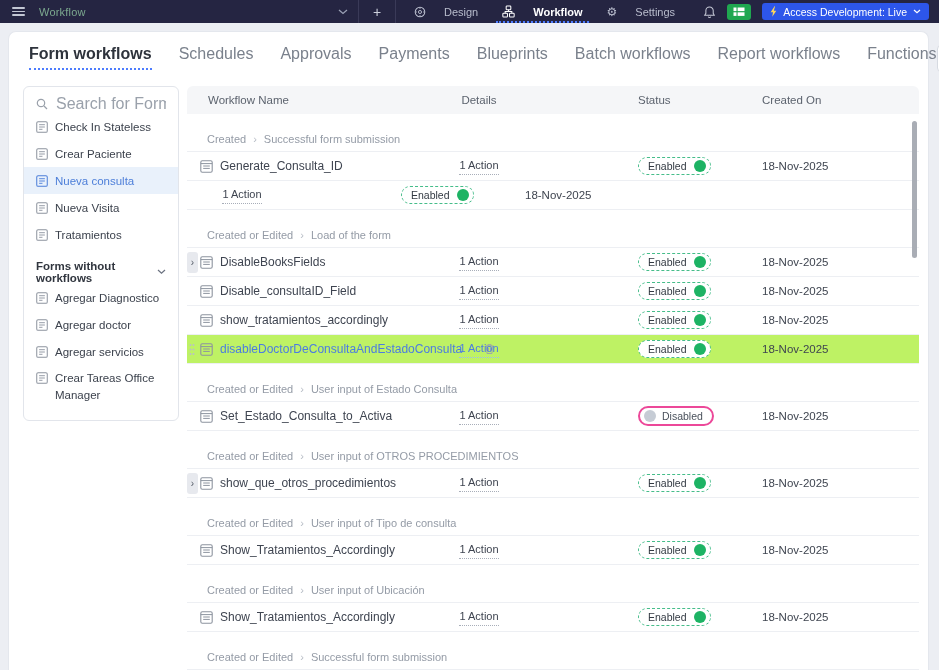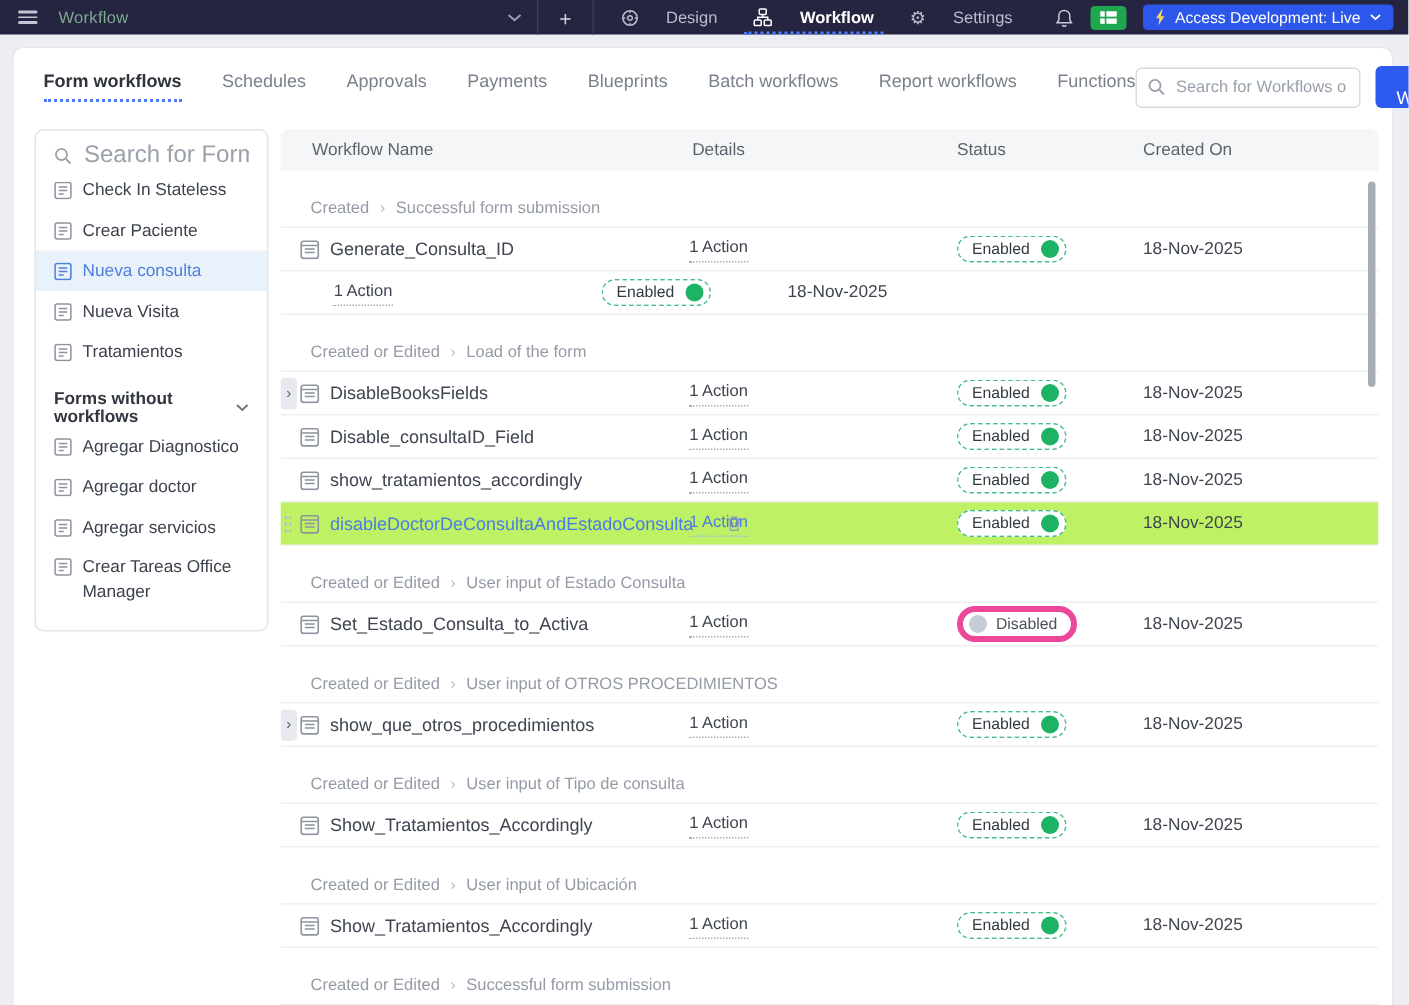--- a/index.html
+++ b/index.html
@@ -32,21 +32,21 @@
     font-family:inherit; }
   svg { display:block; }
 
   
   .card { position:absolute; top:31px; left:8px; width:921px; height:639px;
     background:#ffffff; border:1px solid #e4e7ed; border-bottom:none; border-radius:8px 8px 0 0; }
 
   
   .tabbar { display:flex; align-items:center; height:48px; padding:4px 10px 0 20px; }
   .tabs { display:flex; align-items:center; gap:27px; }
-  .tab { font-size:12px; color:#7a818c; cursor:pointer; padding-bottom:9px; position:relative; white-space:nowrap; }
+  .tab { font-size:16px; color:#7a818c; cursor:pointer; padding-bottom:9px; position:relative; white-space:nowrap; }
   .tab.active { color:#2e333c; font-weight:bold; }
   .tab.active::after { content:""; position:absolute; left:0; right:0; bottom:2px;
     border-bottom:2px dotted #4d7cfe; }
   .tabbar-right { margin-left:auto; display:flex; align-items:center; gap:10px; }
   .searchbox { position:relative; }
   .searchbox input { width:150px; height:27px; border:1px solid #d6dae1; border-radius:4px;
     padding:0 8px 0 26px; font-size:11px; color:#3e4450; outline:none; font-family:inherit; }
   .searchbox input::placeholder { color:#98a0ab; }
   .searchbox .mag { position:absolute; left:8px; top:7px; }
   .new-wf-btn { height:28px; background:#2d5bf0; color:#fff; border:none; border-radius:4px;
@@ -92,21 +92,21 @@
   .wf-name { white-space:nowrap; cursor:pointer; }
   .cell-details { width:110px; text-align:center; }
   .action-link { display:inline-block; font-size:11px; color:#3e4450;
     border-bottom:1px dotted #a8aeb9; padding-bottom:3px; cursor:pointer; }
   .cell-status { width:200px; padding-left:104px; }
   .cell-created { width:185px; padding-left:28px; font-size:11.5px; color:#3f4550; }
   .pill { display:inline-flex; align-items:center; background:#fff; border-radius:999px;
     font-size:10.5px; color:#333a43; cursor:pointer; }
   .pill.on { border:1px dashed #46bd8a; padding:2px 4px 2px 9px; }
   .pill.on .dot { width:12px; height:12px; border-radius:50%; background:#1db364; margin-left:7px; }
-  .pill.off { border:4px solid #ec4899; padding:2px 9px 2px 4px; color:#4a515c; }
+  .pill.off { border:2px solid #ec4899; padding:2px 9px 2px 4px; color:#4a515c; }
   .pill.off .dot { width:12px; height:12px; border-radius:50%; background:#c6ccd5; margin-right:6px; }
   .expand-chip { position:absolute; left:0; top:4px; width:11px; height:21px; background:#e7e9ee;
     border-radius:3px; display:flex; align-items:center; justify-content:center;
     font-size:10px; color:#565d68; cursor:pointer; }
   .trow.selected { background:#bef264; }
   .trow.selected .wf-name { color:#4b7ce2; }
   .trow.selected .action-link { color:#4b7ce2; border-bottom-color:#9db9ef; }
   .drag-handle { position:absolute; left:2px; top:8px; cursor:grab; }
   .name-divider { width:1px; height:14px; background:#d8dce2; margin:0 4px; }
   .trash { color:#99a0ac; cursor:pointer; display:flex; }

